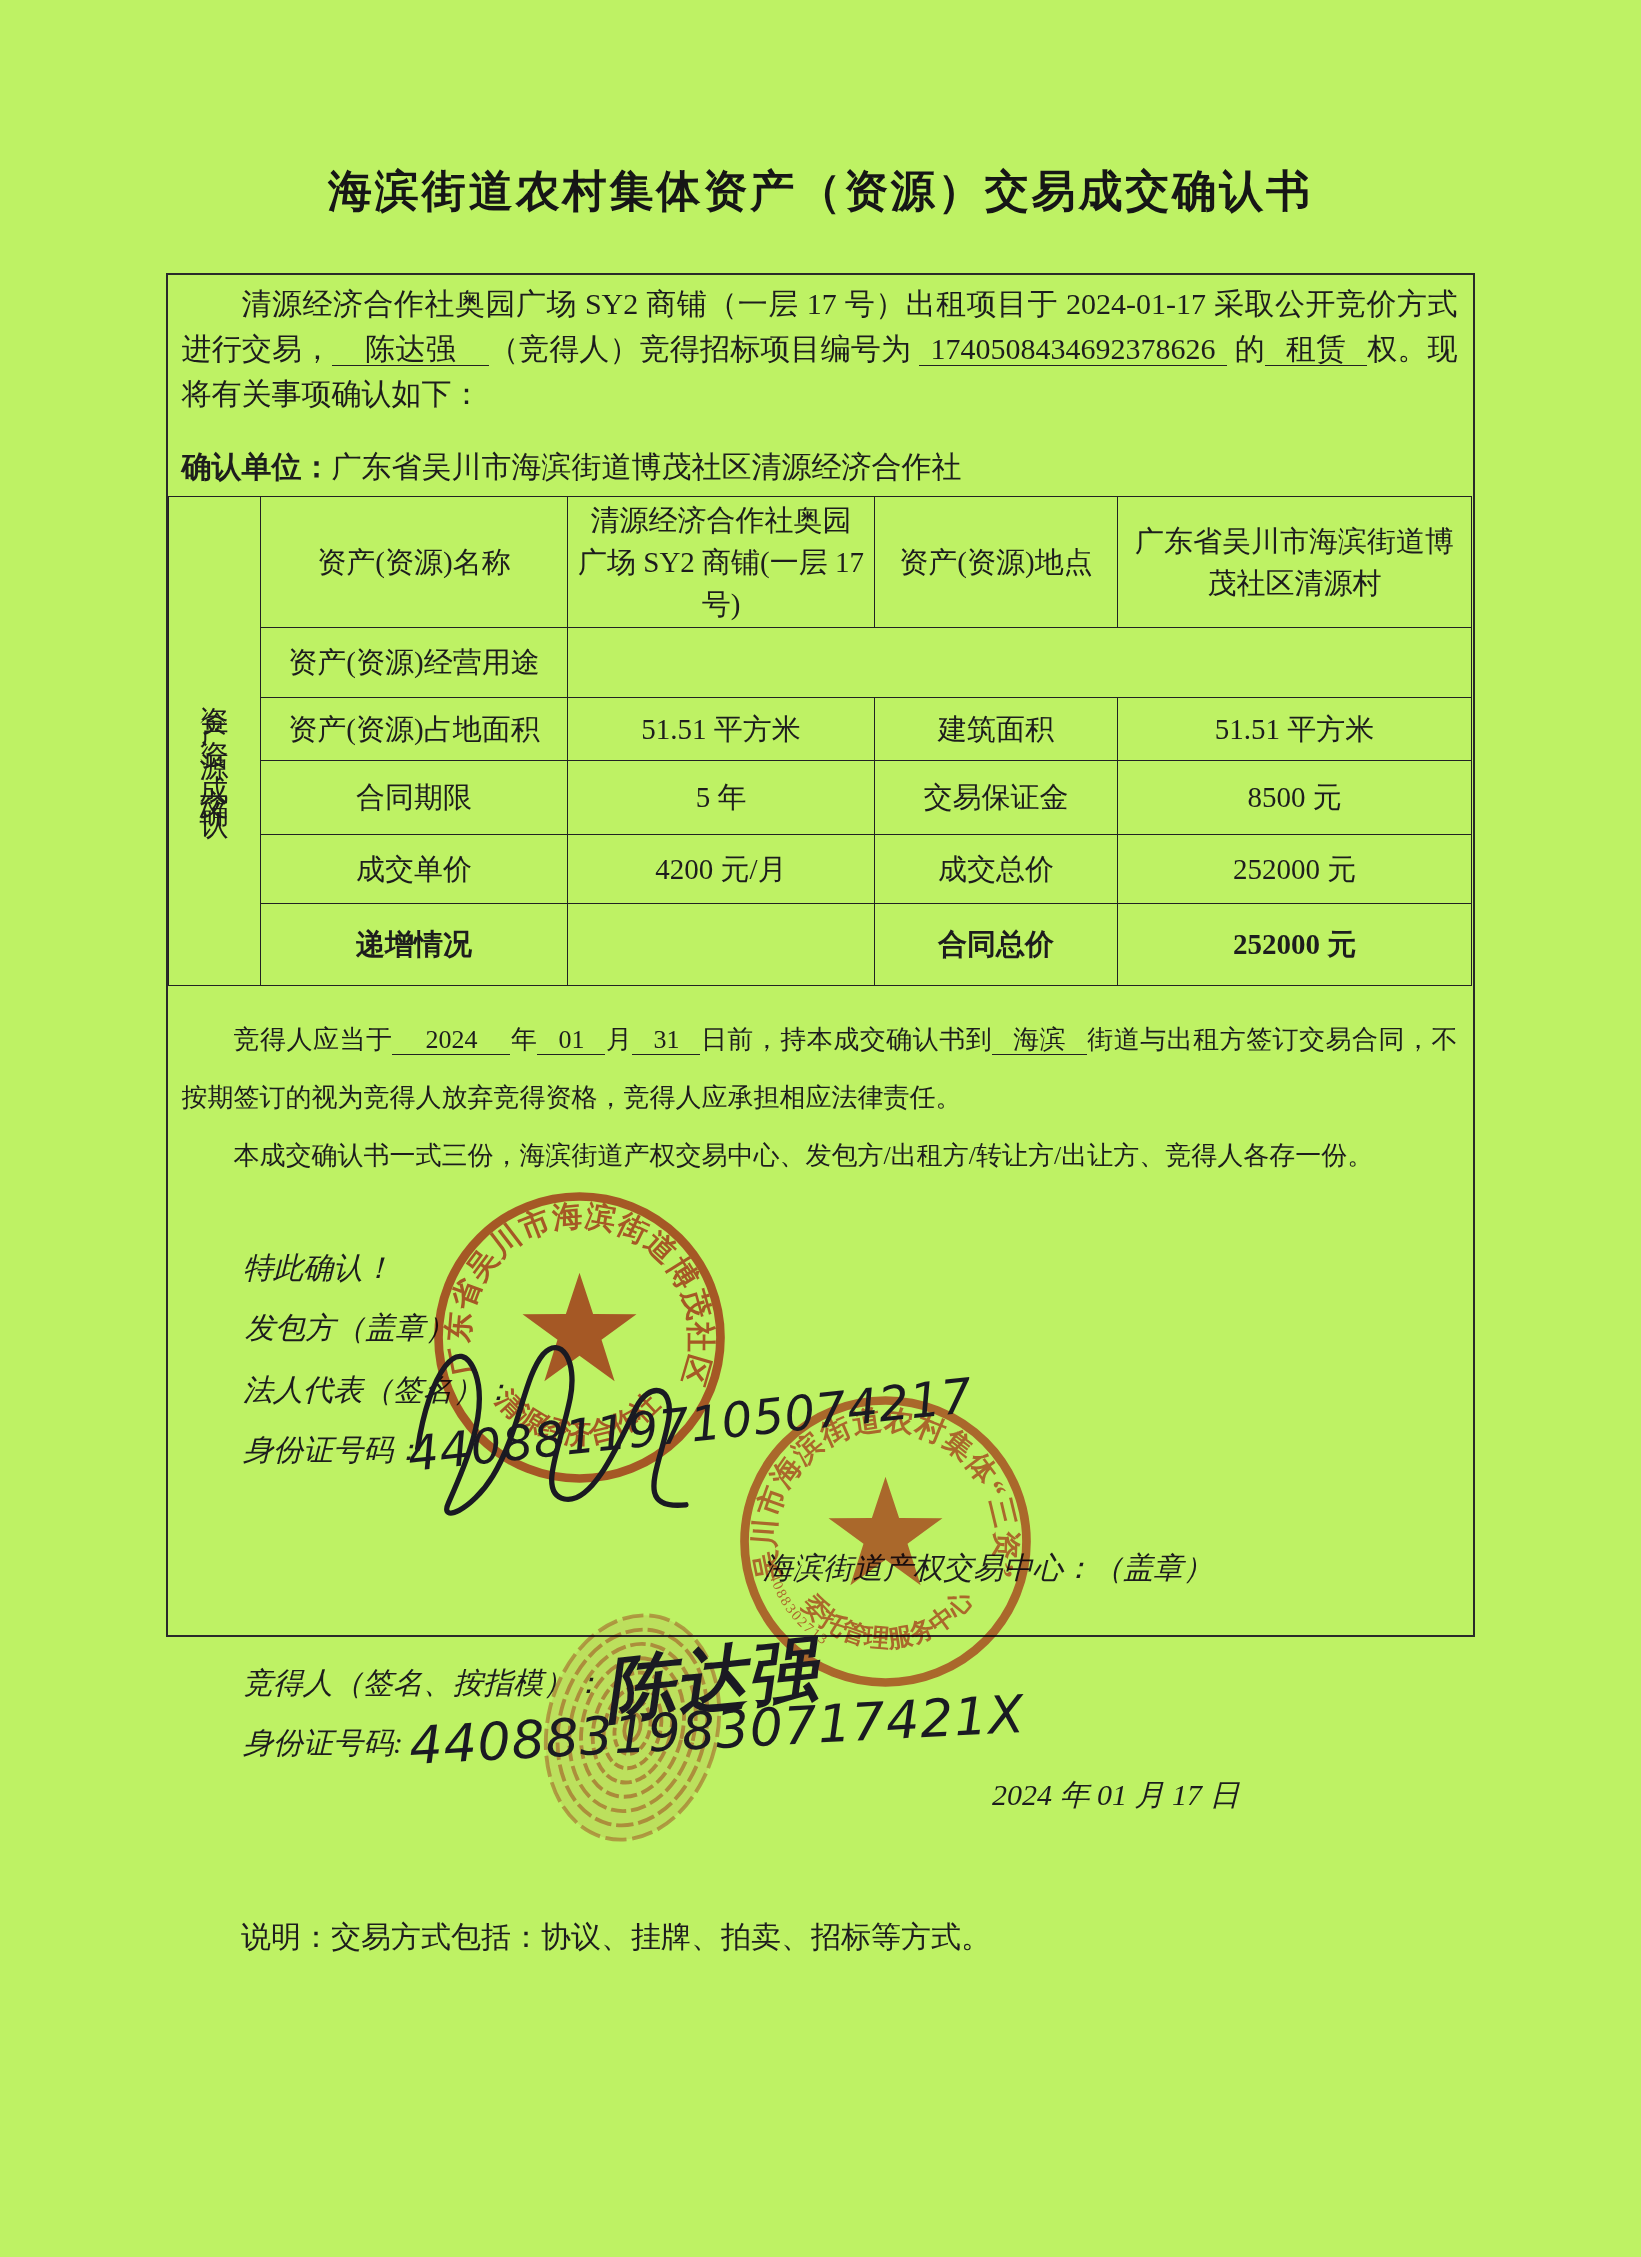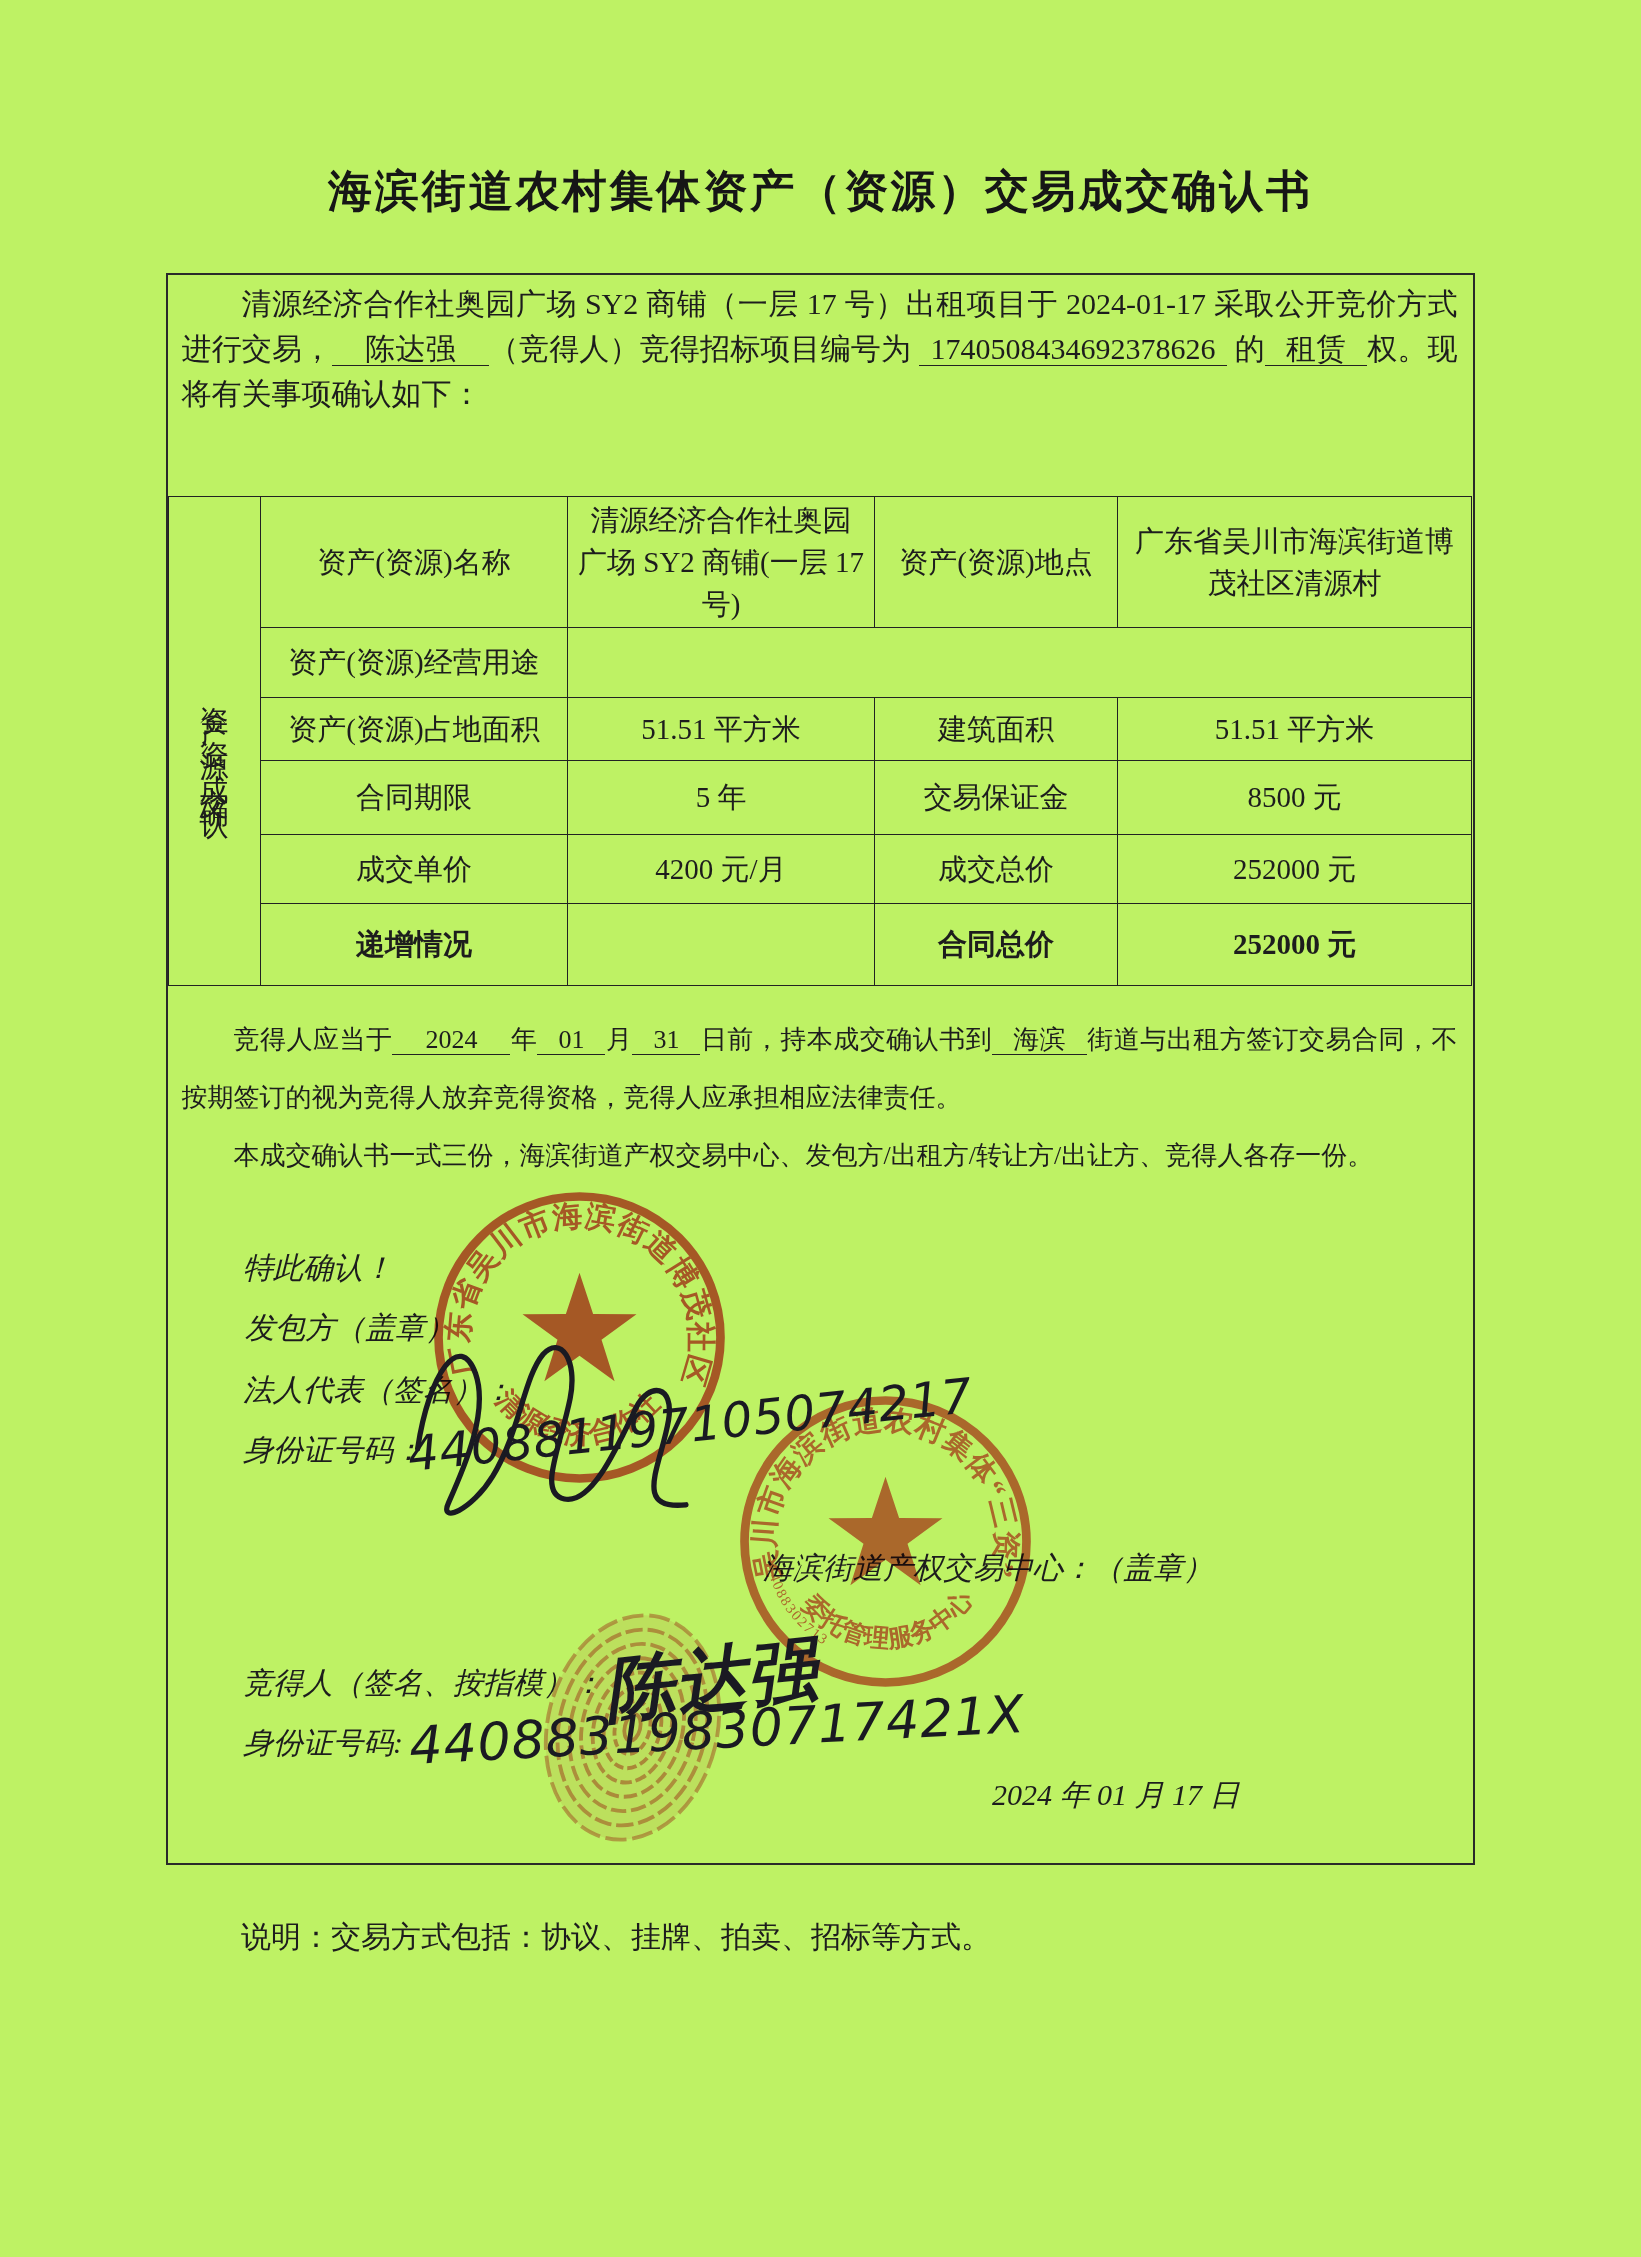--- a/index.html
+++ b/index.html
@@ -1,21 +1,21 @@
 <!DOCTYPE html>
 <html><head>
 <meta charset="utf-8">
 <style>
   html,body{margin:0;padding:0;background:#ffffff;}
   .page{position:relative;width:1641px;height:2257px;background:#bef264;overflow:hidden;
         font-family:"Liberation Serif","DejaVu Serif",serif;color:#1d1d1d;}
   .doc-title{position:absolute;top:162px;left:0;width:100%;margin:0;text-align:center;
              font-family:"Liberation Sans","DejaVu Sans",sans-serif;
              font-size:44px;font-weight:700;letter-spacing:2.9px;color:#161616;}
-  .outer-box{position:absolute;left:166px;top:273px;width:1309px;height:1592px;
+  .outer-box{position:absolute;left:166px;top:273px;width:1309px;height:1364px;
              border:2.9px solid #2a2a2a;box-sizing:border-box;}
   .intro{position:absolute;left:13.5px;top:5.8px;width:1276px;margin:0;
          font-size:30px;line-height:45px;text-align:justify;text-indent:2em;}
   .blank{border-bottom:1.9px solid #222;}
   .pad-w{padding:0 33px;}
   .pad-m{padding:0 21px;}
   .pad-s{padding:0 11.6px;}
   .confirm-line{position:absolute;left:13.5px;top:172px;margin:0;font-size:30px;}
   .confirm-line b{font-weight:700;}
   table.conf{position:absolute;left:0;top:221px;width:1303px;border-collapse:collapse;table-layout:fixed;}
@@ -41,20 +41,21 @@
 <body>
 
 <div class="page">
 
   <h1 class="doc-title">海滨街道农村集体资产（资源）交易成交确认书</h1>
 
   <div class="outer-box">
 
     <p class="intro"><span>清源经济合作社奥园广场 SY2 商铺（一层 17 号）出租项目于 2024-01-17 采取公开竞价方式进行交易，</span><span class="blank pad-w">陈达强</span><span>（竞得人）竞得招标项目编号为 </span><span class="blank pad-s">1740508434692378626</span><span> 的</span><span class="blank pad-m">租赁</span><span>权。现将有关事项确认如下：</span></p>
 
+    <p class="confirm-line"><b>确认单位：</b><span>广东省吴川市海滨街道博茂社区清源经济合作社</span></p>
 
     <table class="conf">
       <colgroup>
           <col style="width:92px">
           <col style="width:307px">
           <col style="width:307px">
           <col style="width:243px">
           <col style="width:354px">
         </colgroup>
       <tbody>

